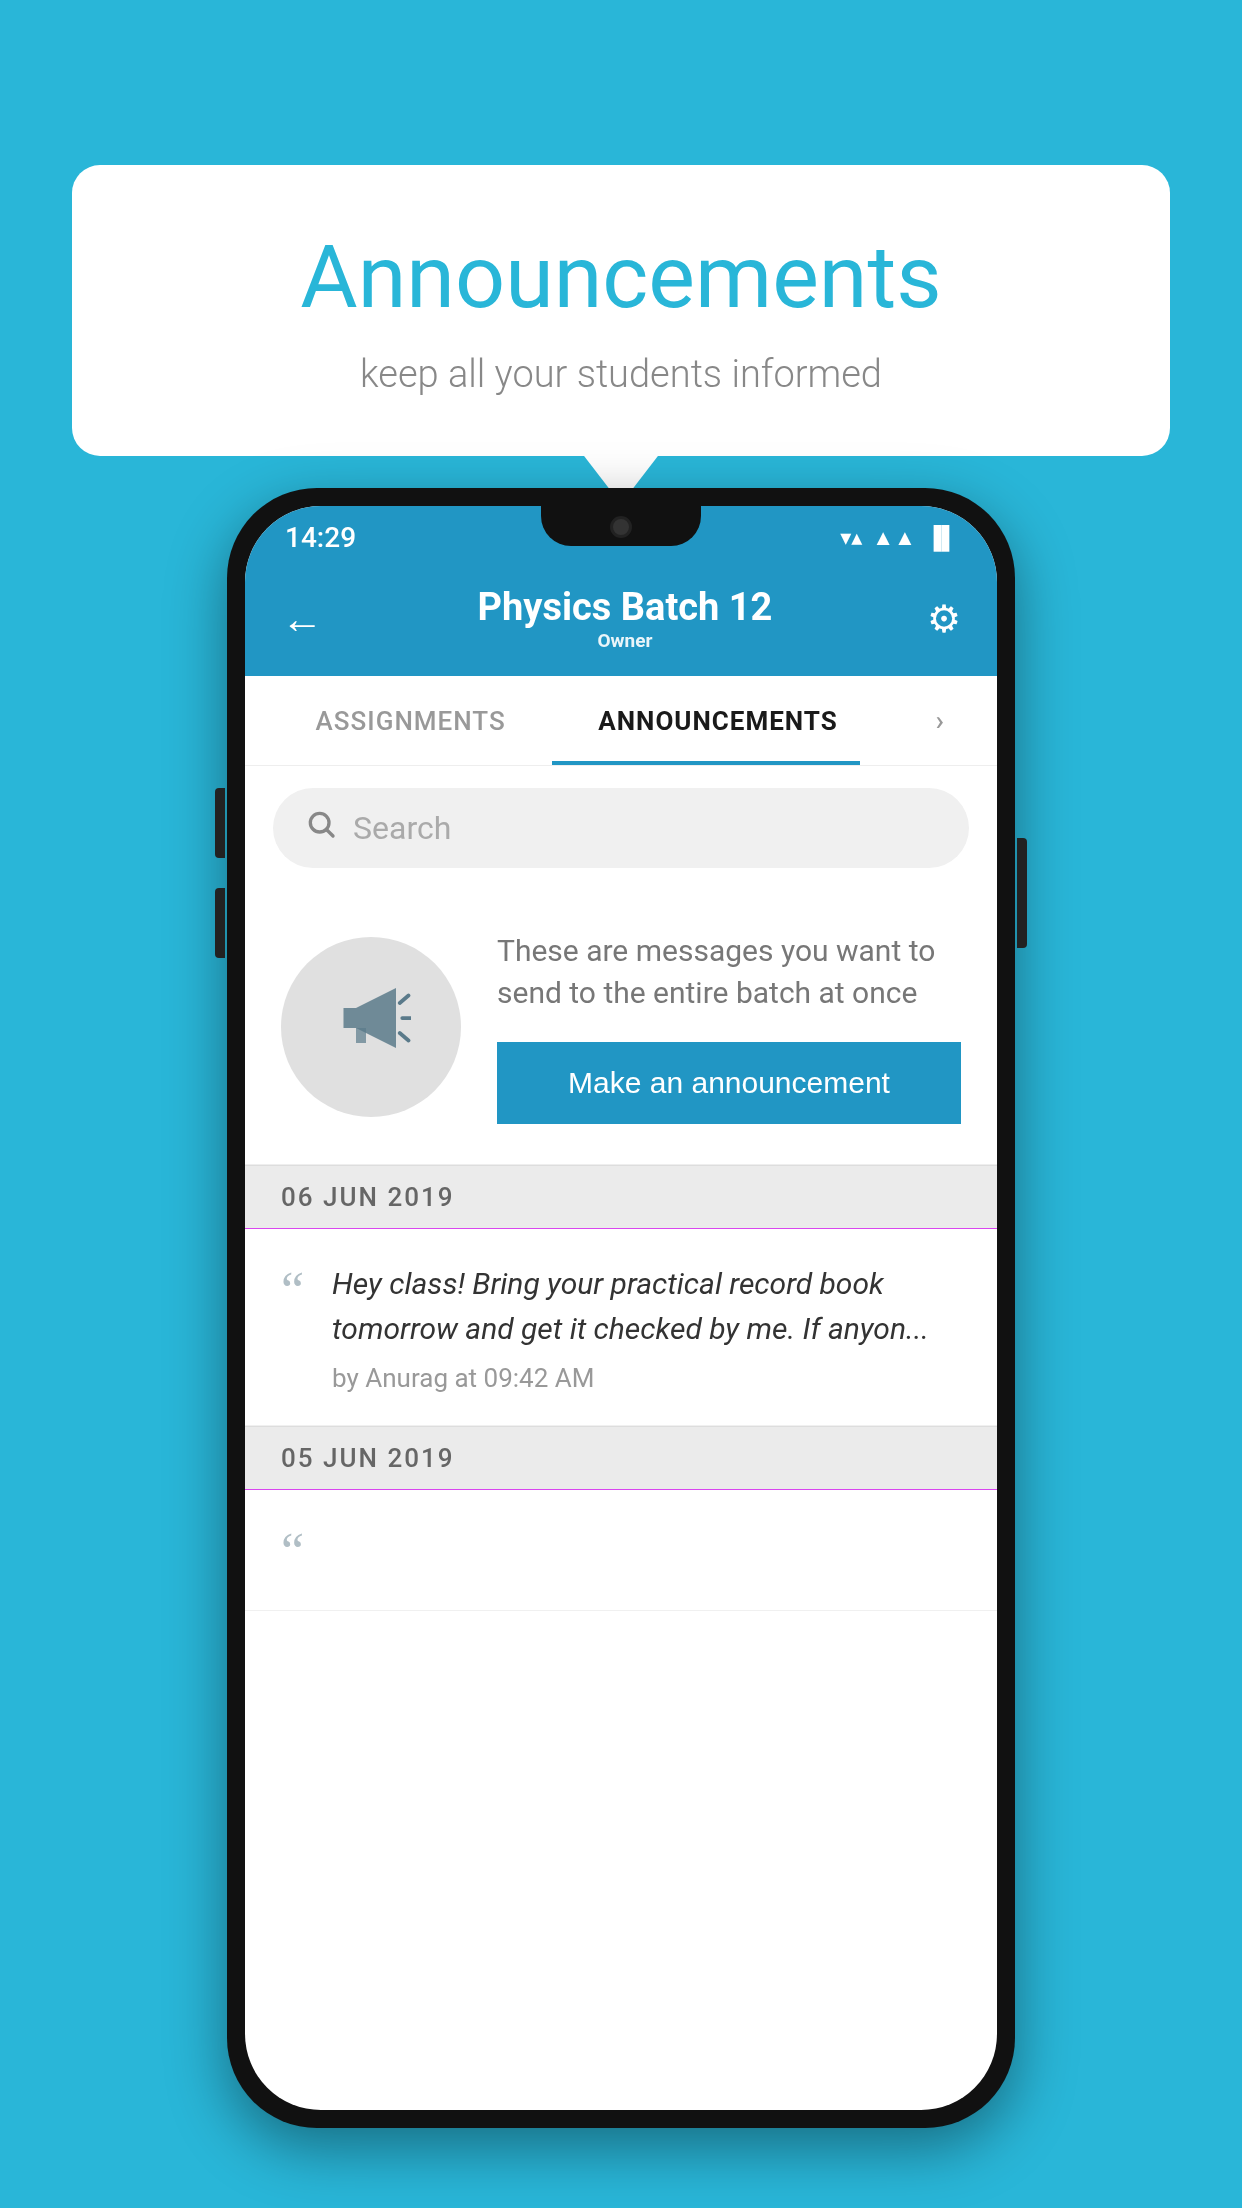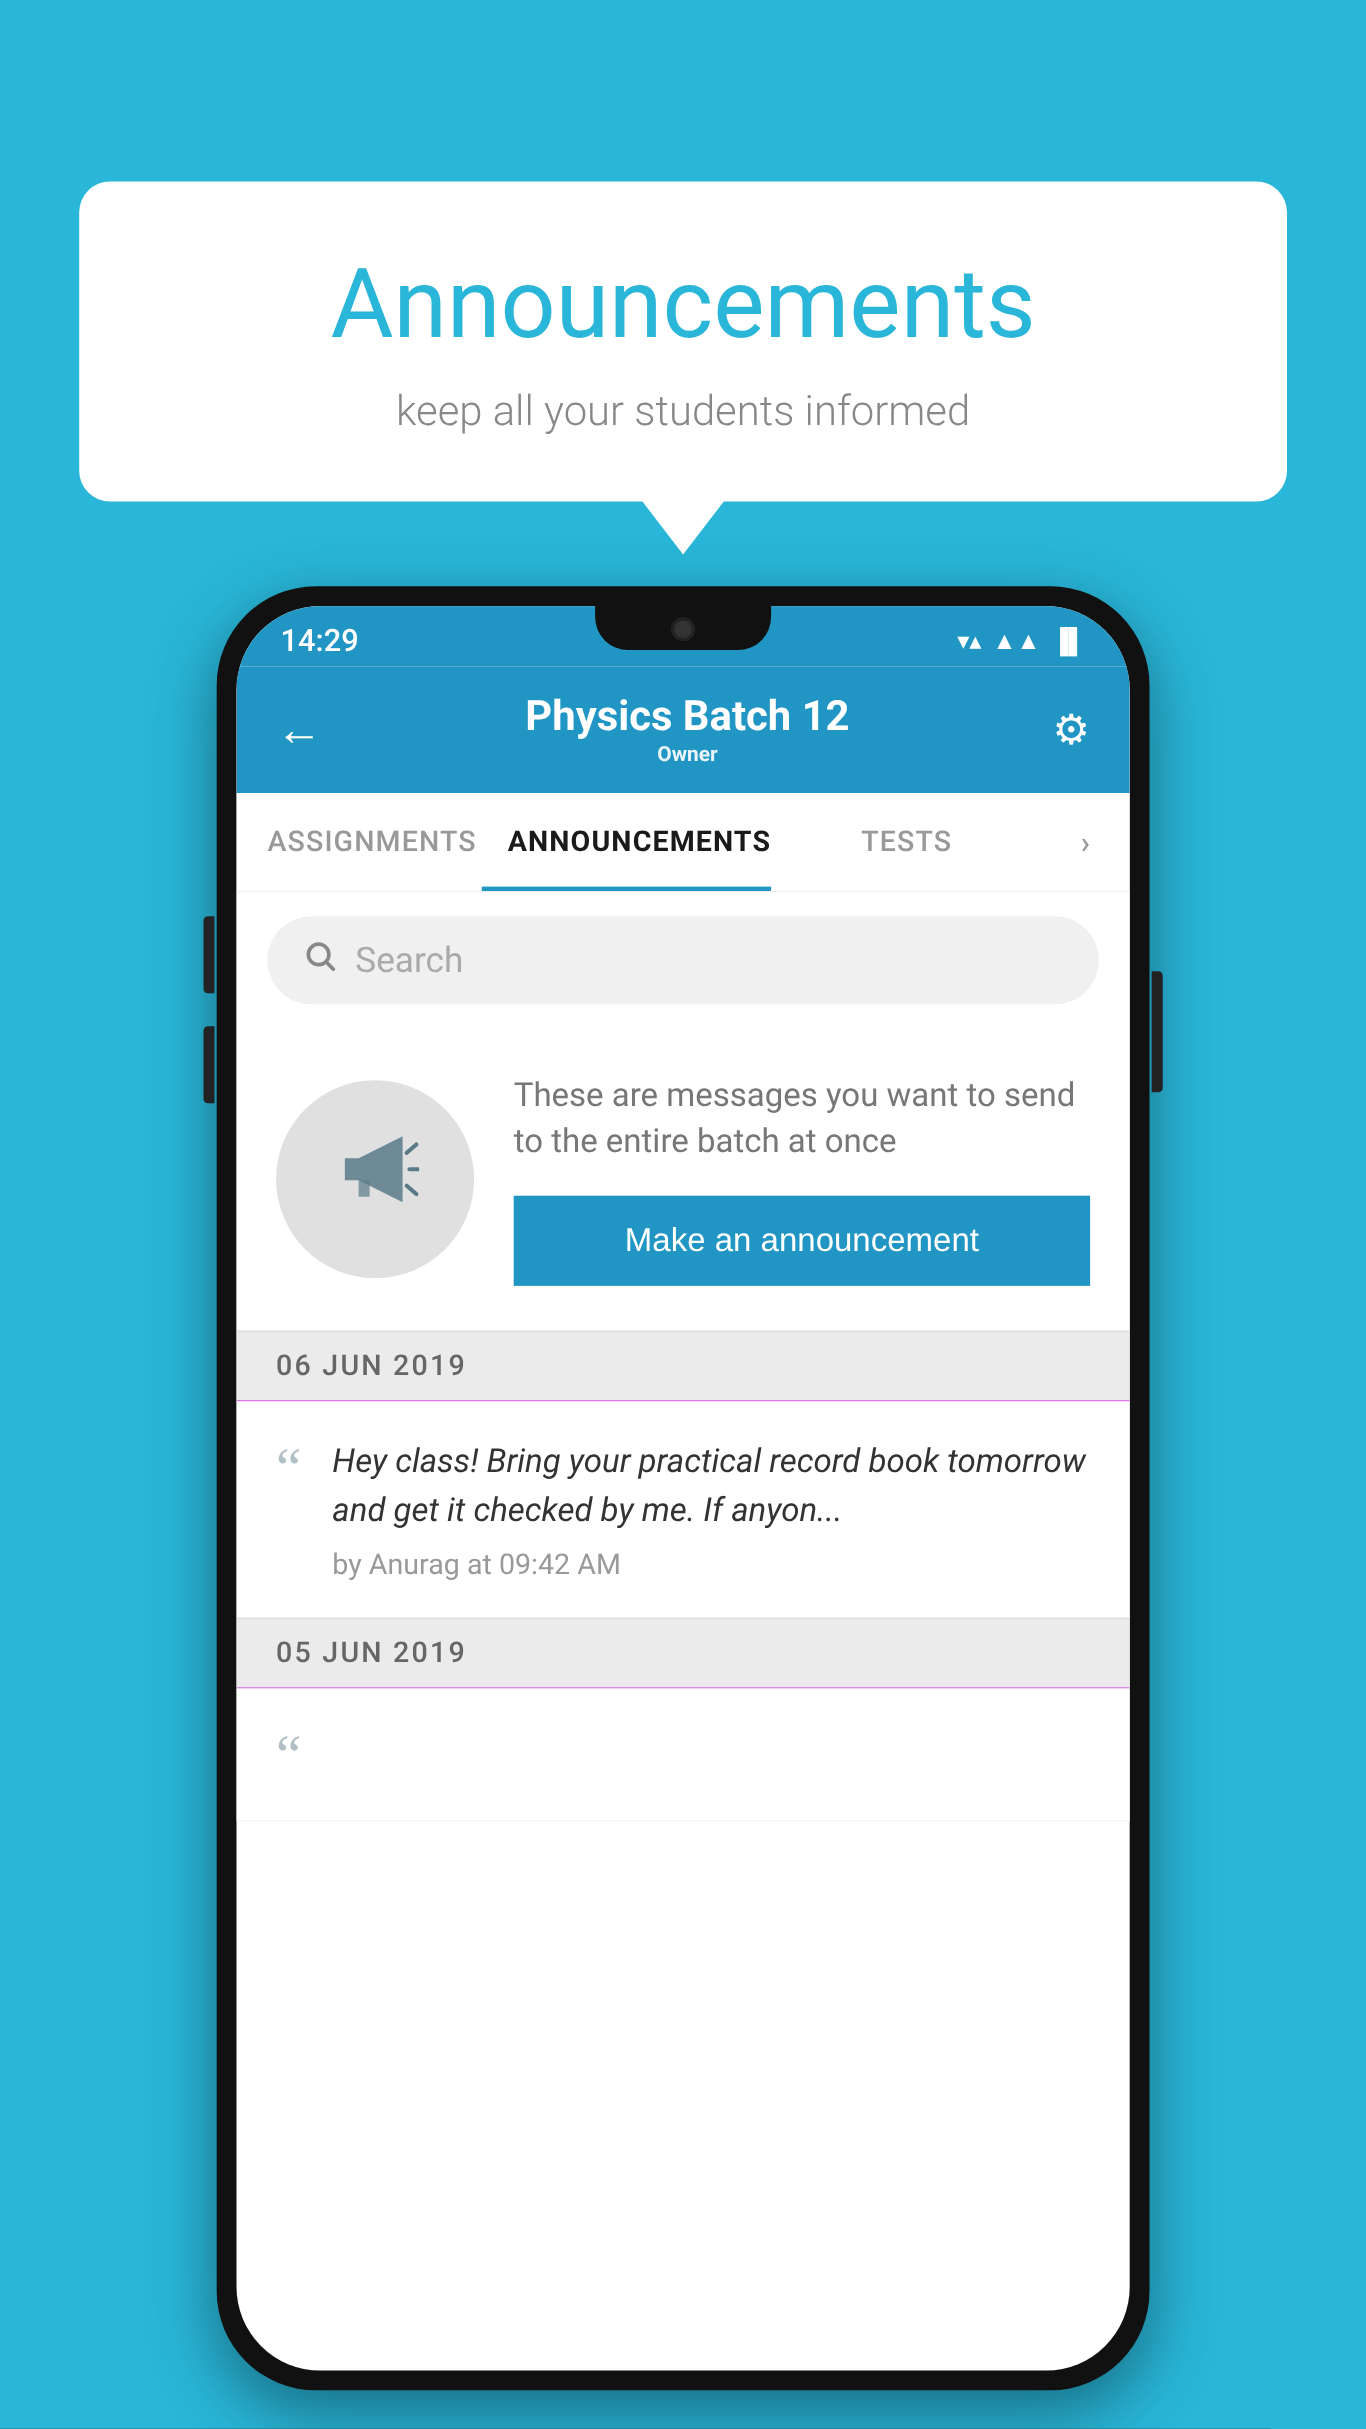--- a/index.html
+++ b/index.html
@@ -55,24 +55,24 @@
 
     .speech-bubble-subtitle {
       font-size: 38px;
       color: #888;
       font-weight: 300;
     }
 
     
     .phone-wrapper {
       position: absolute;
-      top: 533px;
+      top: 488px;
       left: 50%;
       transform: translateX(-50%);
-      width: 848px;
+      width: 788px;
       height: 1640px;
     }
 
     .phone-outer {
       width: 100%;
       height: 100%;
       background: #111;
       border-radius: 90px;
       position: relative;
       box-shadow: 0 20px 60px rgba(0,0,0,0.4);
@@ -426,23 +426,20 @@
         </div>
         <div class="gear-btn">⚙</div>
       </div>
 
       <div class="tab-bar">
         <div class="tab-item">
           <span>ASSIGNMENTS</span>
         </div>
         <div class="tab-item active">
           <span>ANNOUNCEMENTS</span>
-        </div>
-        <div class="tab-item">
-          <span>TESTS</span>
         </div>
         <div class="tab-item extra">
           <span>›</span>
         </div>
       </div>
 
       <div class="content-area">
 
         <div class="search-bar">
           <div class="search-input-wrapper">

